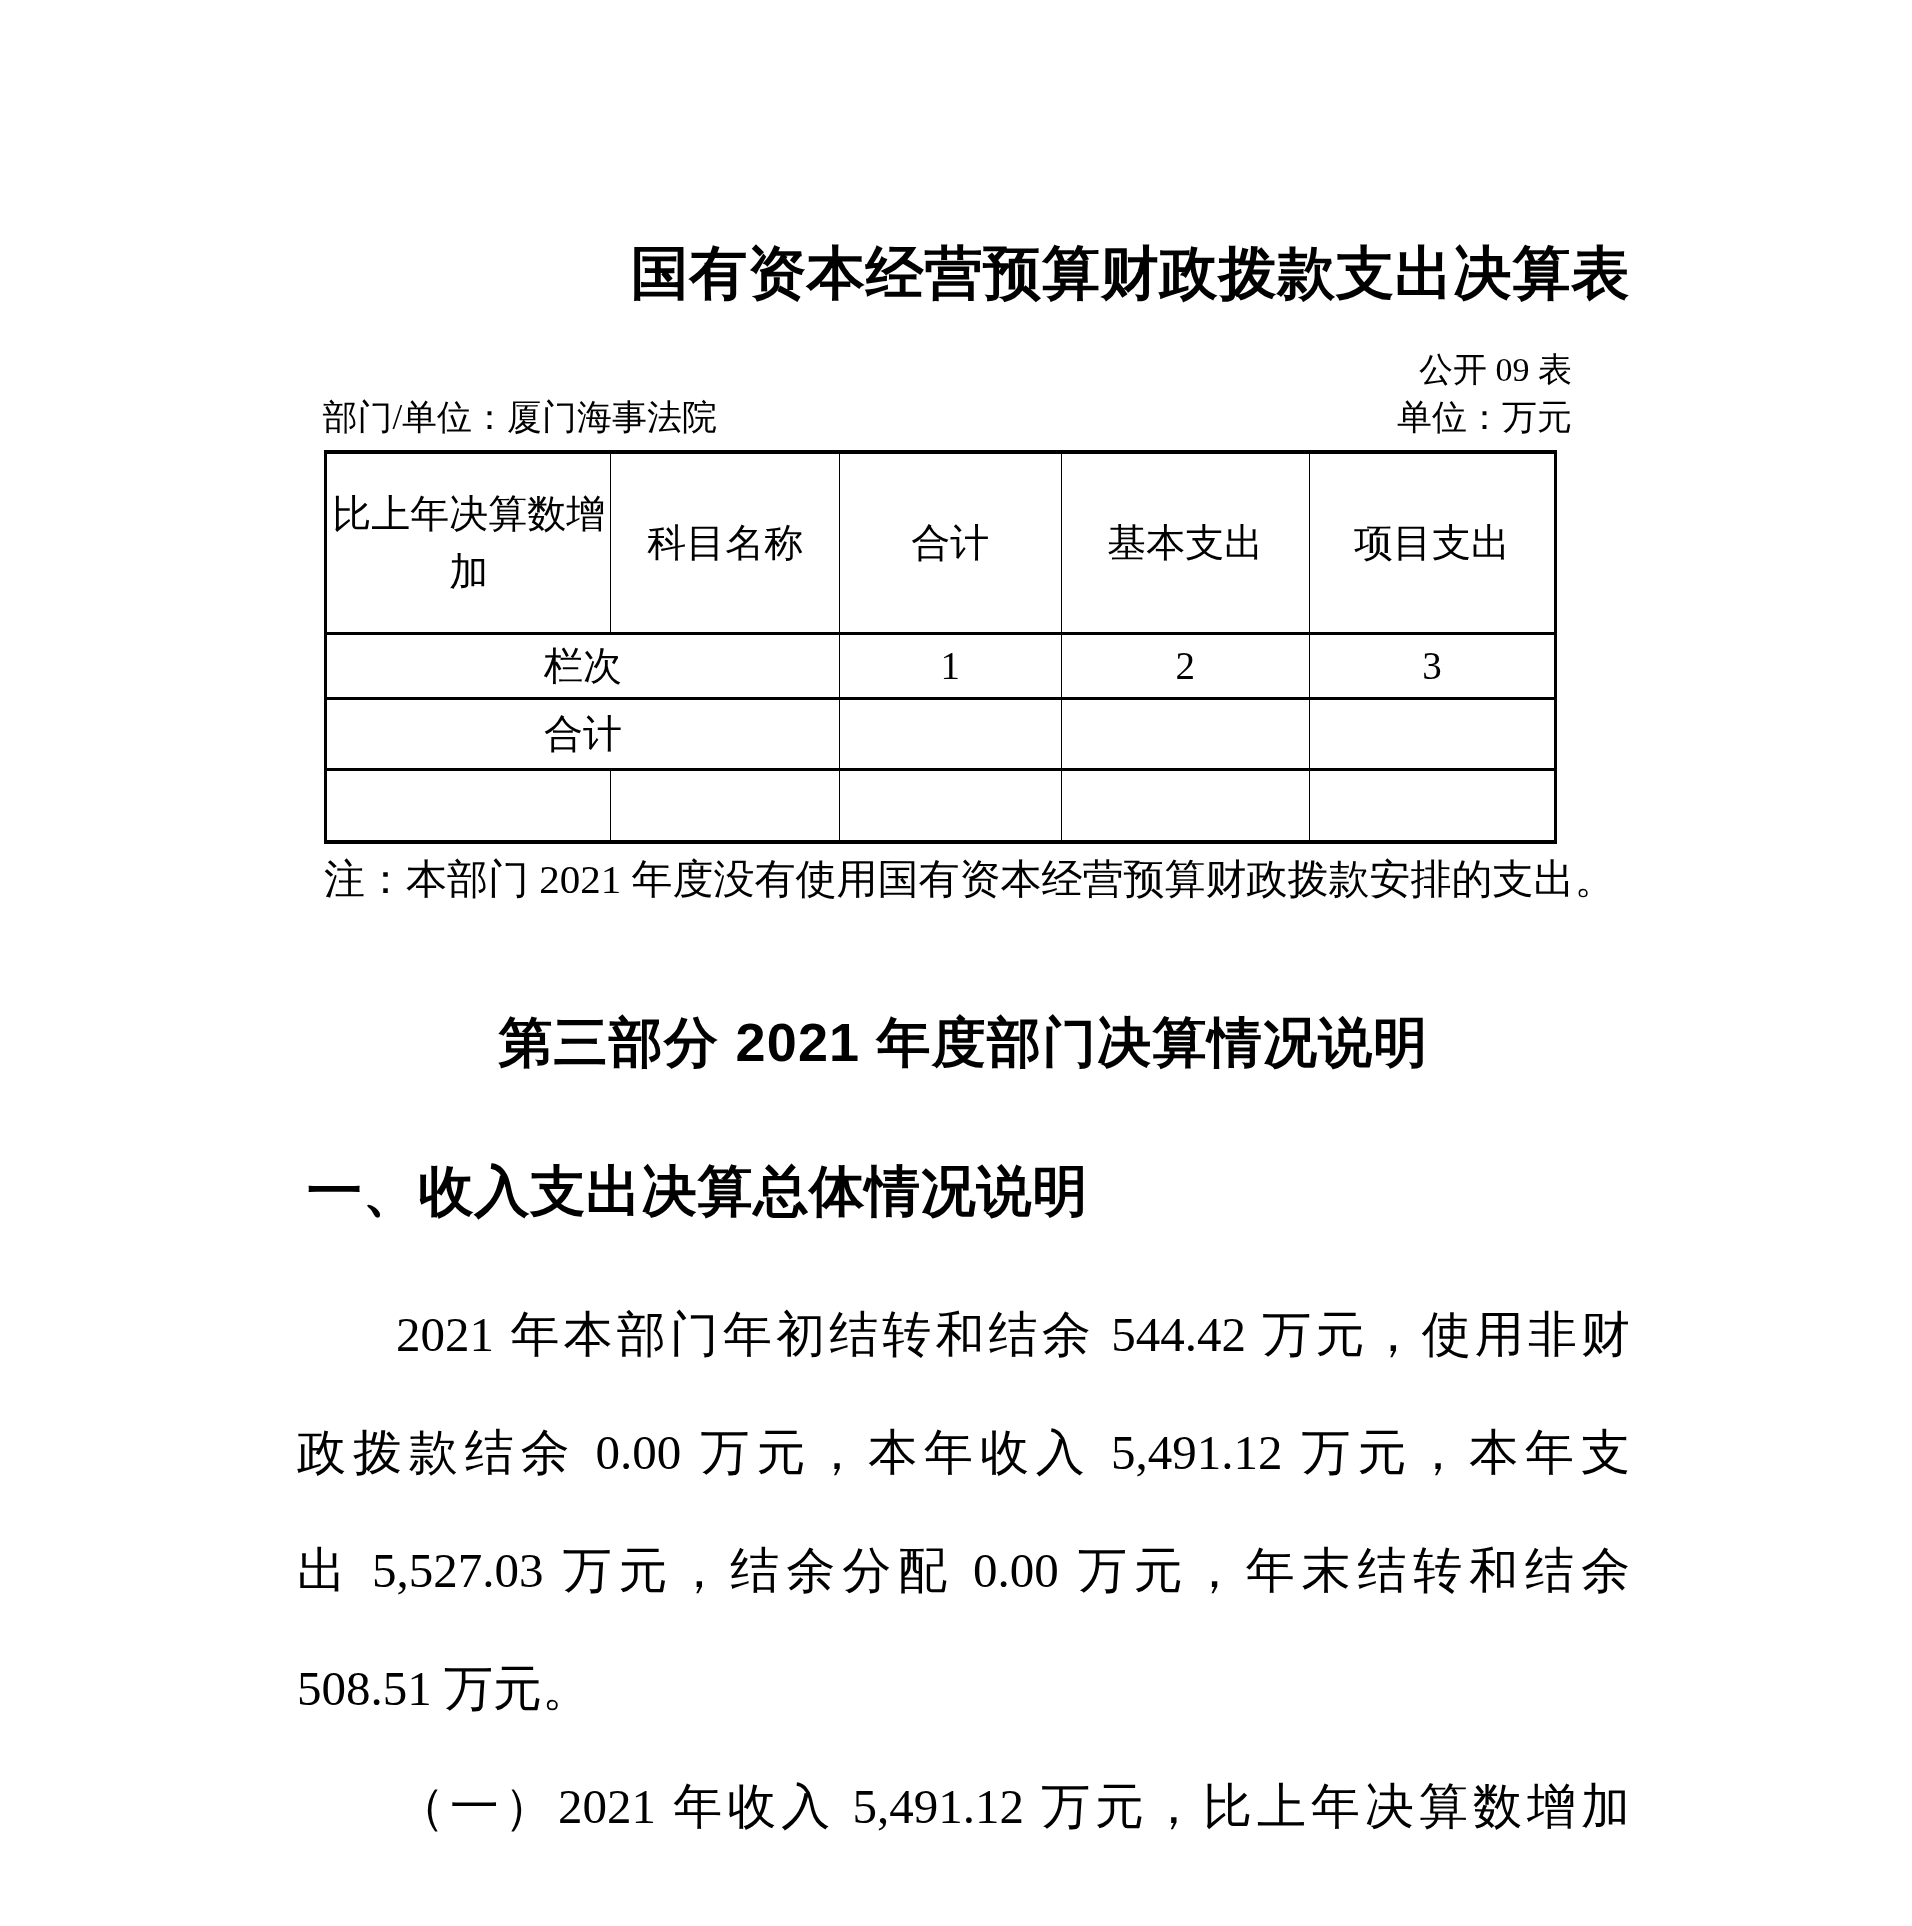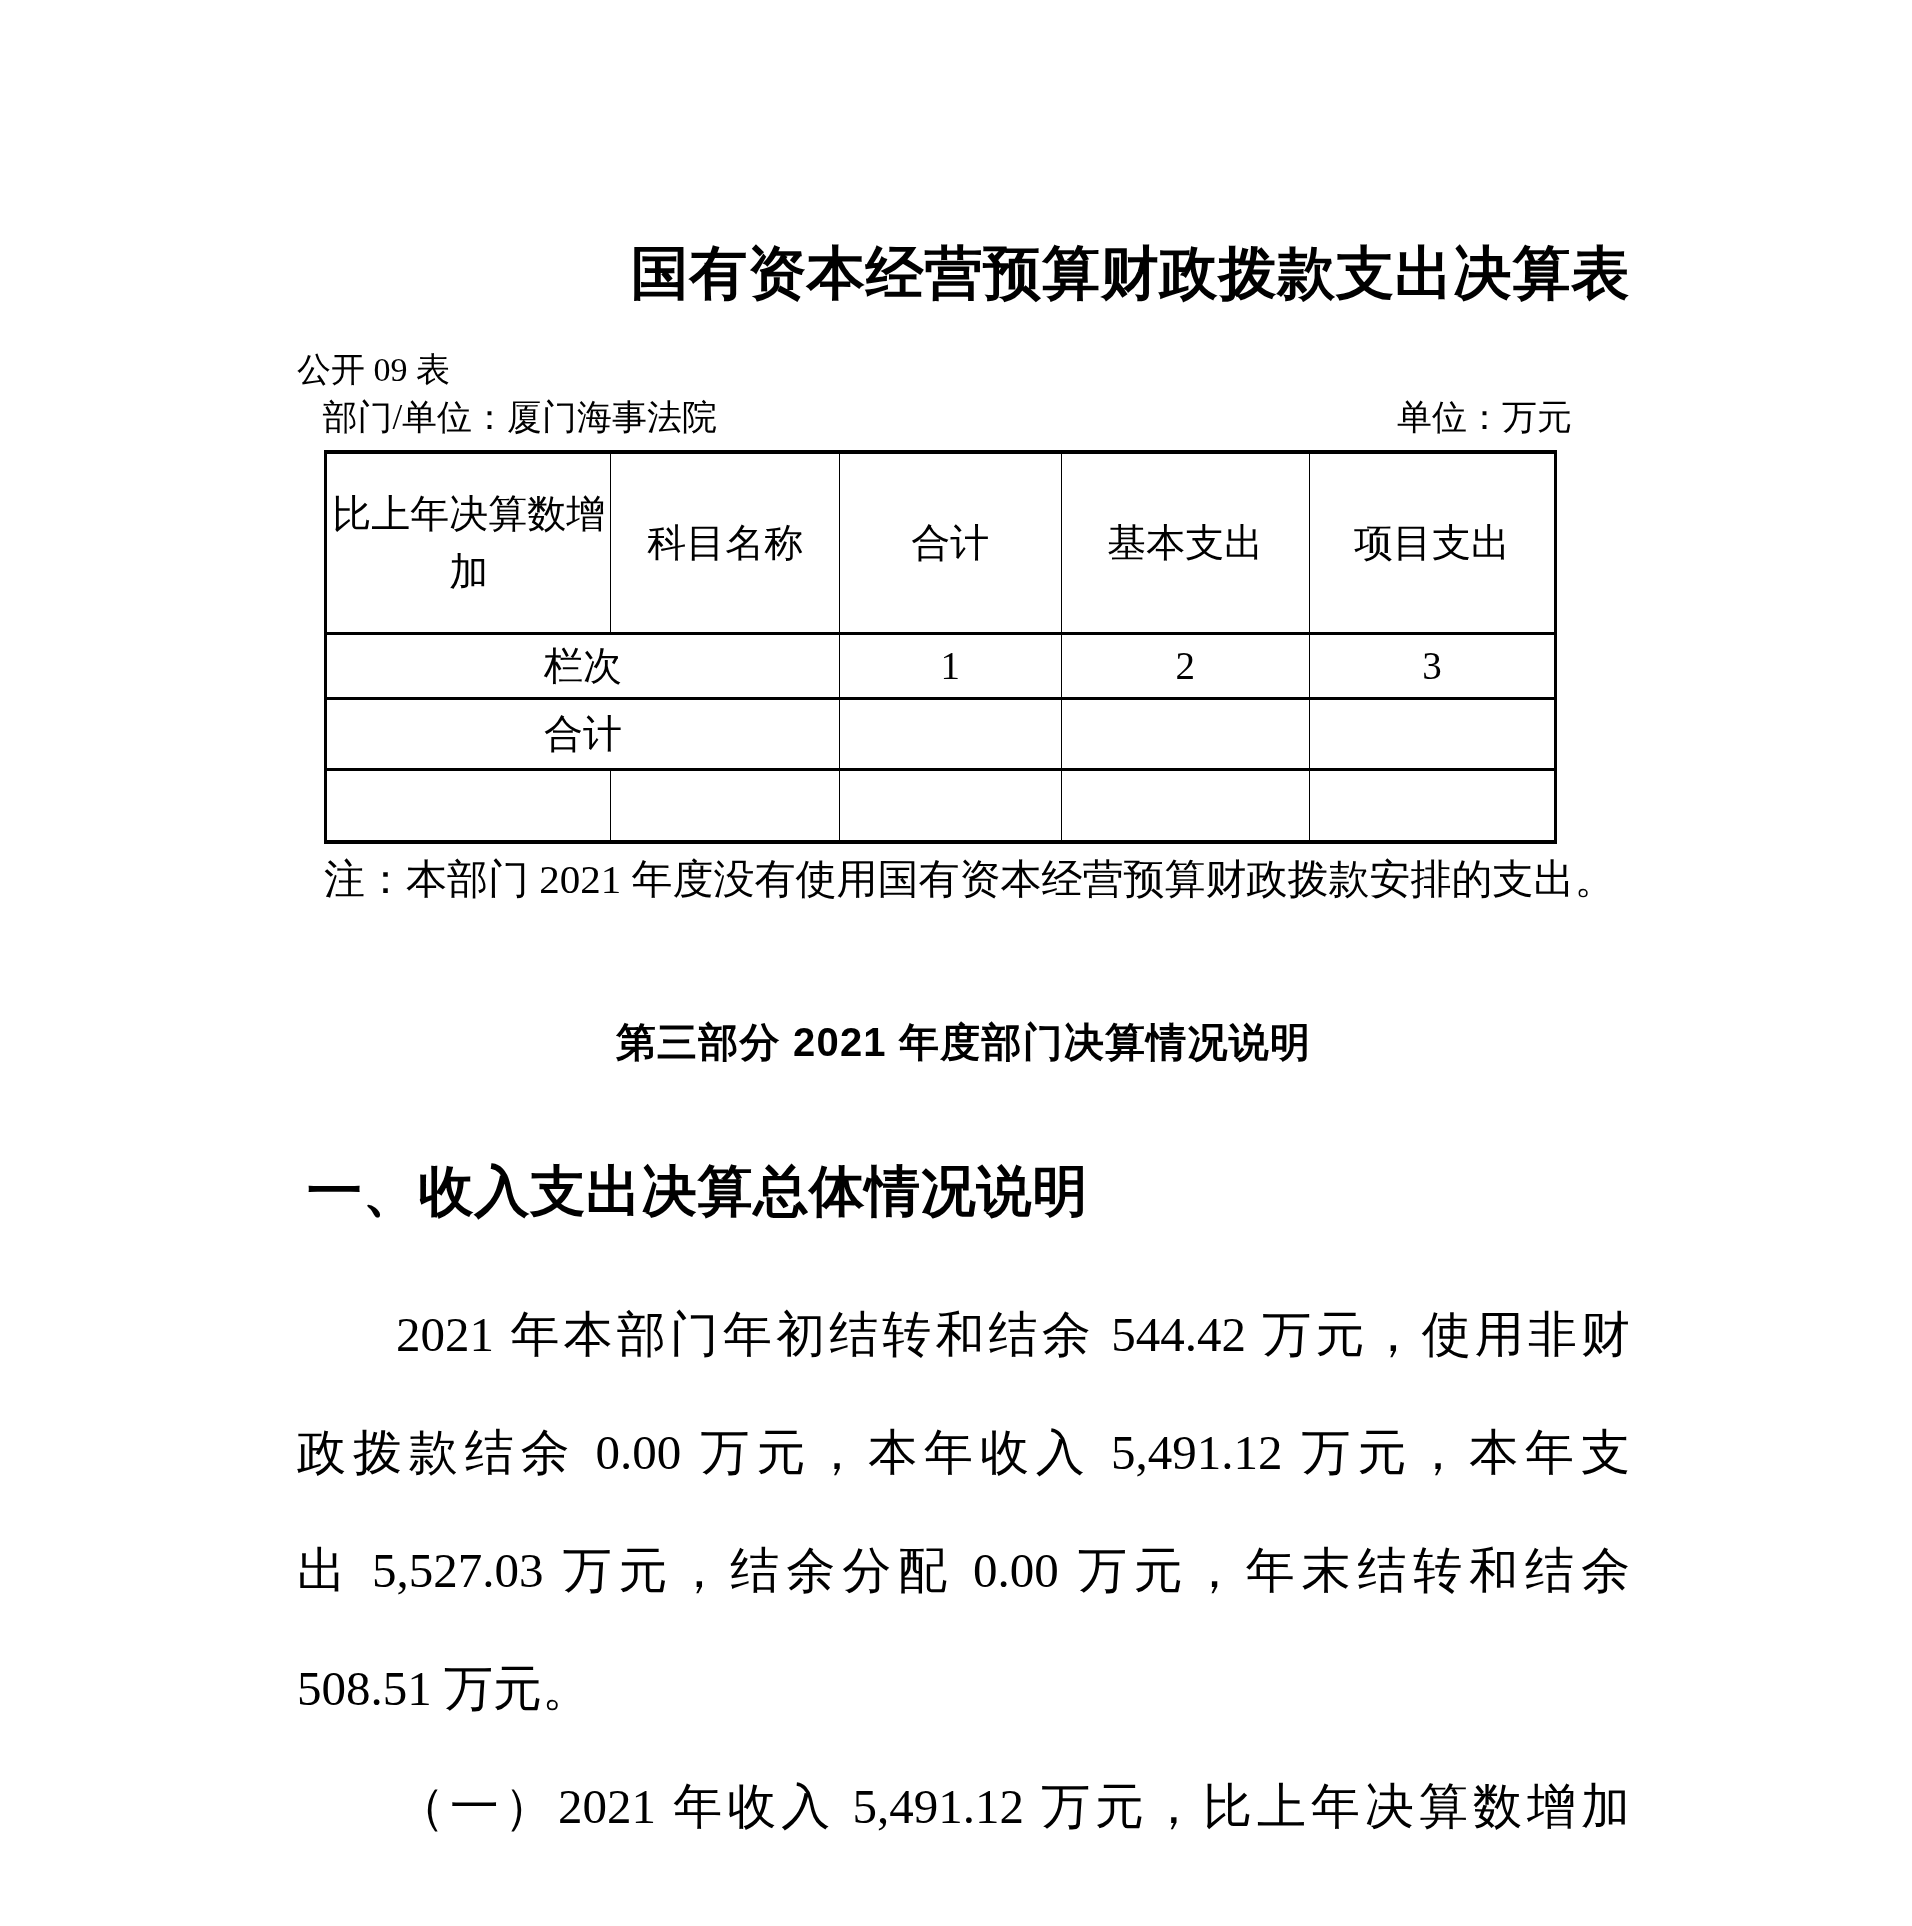--- a/index.html
+++ b/index.html
@@ -19,21 +19,21 @@
     padding-top:239px;
     text-align:right;
     font-family:Liberation Mono, monospace;
     font-weight:bold;
     font-size:58px;
     line-height:77px;
     letter-spacing:0.8px;
   }
   .meta-right {
     margin-top:35px;
-    text-align:left;
+    text-align:right;
     padding-right:58px;
     font-size:34px;
     line-height:37px;
   }
   .meta-row {
     margin-top:10.8px;
     display:flex;
     justify-content:space-between;
     padding:0 58px 0 25.4px;
     font-size:35px;
@@ -70,21 +70,21 @@
     margin:10.8px 0 0 27px;
     font-size:41px;
     line-height:48px;
   }
 
   .part-heading {
     margin-top:98px;
     text-align:center;
     font-family:"Liberation Sans","DejaVu Sans",sans-serif;
     font-weight:bold;
-    font-size:40px;
+    font-size:54px;
     line-height:83px;
     letter-spacing:1.2px;
   }
   .sub-heading {
     margin:73px 0 0 10px;
     font-family:Liberation Mono, monospace;
     font-weight:bold;
     font-size:55px;
     line-height:77px;
     letter-spacing:0.8px;

